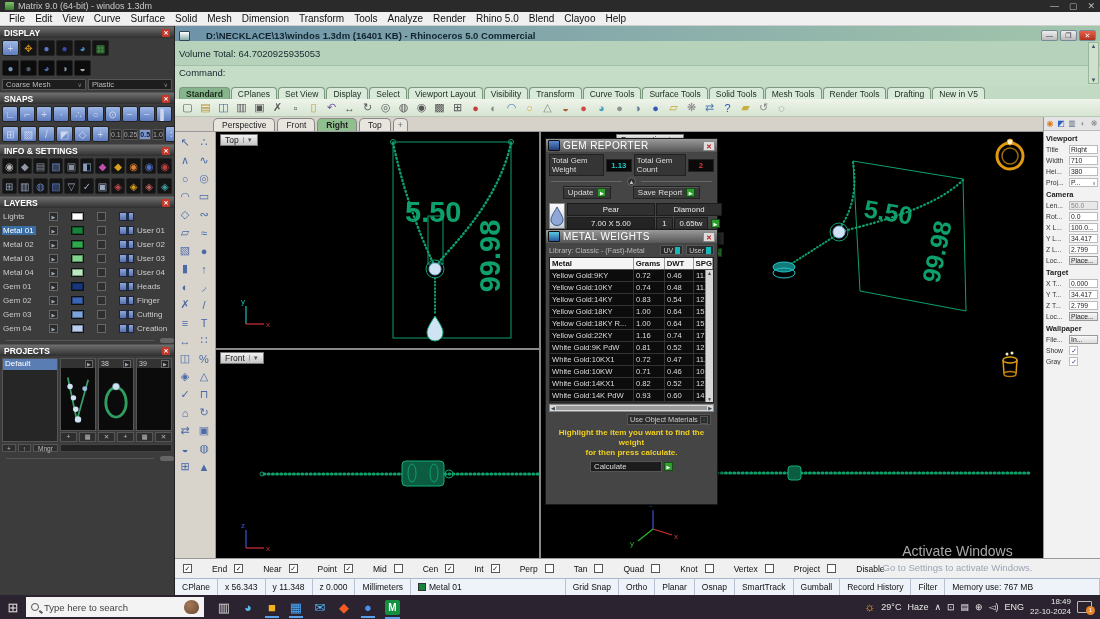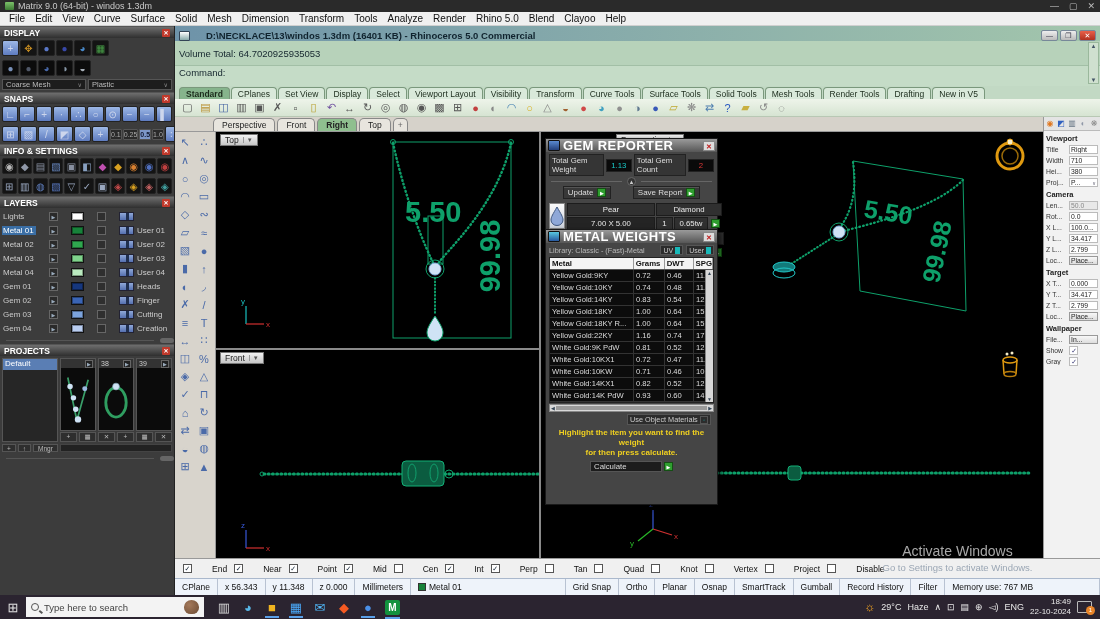--- a/index.html
+++ b/index.html
@@ -97,25 +97,25 @@
   .watermark{position:absolute;left:695px;top:426px;width:175px;text-align:center;z-index:5;pointer-events:none}
   .watermark .w1{font-size:14px;color:#a8a8a8}
   .watermark .w2{font-size:9.5px;color:#9aa6b4;margin-top:3px}
 
   
   .dlg{position:absolute;background:#454545;border:1px solid #1a1a1a;box-shadow:2px 3px 6px #000c;z-index:4}
   .dlg.gem{left:370px;top:21px;width:173px;height:104px}
   .dlg.mw{left:370px;top:112px;width:173px;height:276px}
   .dtitle{height:13px;background:linear-gradient(#9a9a9a,#565656);display:flex;align-items:center;gap:3px;padding:0 2px}
   .dico{width:12px;height:11px;background:linear-gradient(#5a8ad0,#24407a);border:1px solid #111;border-radius:1px}
-  .dtext{font-size:13px;font-weight:bold;color:#fff;letter-spacing:.4px}
+  .dtext{font-size:10px;font-weight:normal;color:#fff;letter-spacing:.4px}
   .dclose{margin-left:auto;width:12px;height:10px;background:#ddd;border:1px solid #888;color:#c02020;font-size:7px;line-height:9px;text-align:center;font-weight:bold}
   .gr-tot{display:flex;align-items:center;gap:2px;padding:2px 3px;font-size:7.8px;color:#ddd}
   .gr-lab{background:#353535;border:1px solid #222;padding:1px 2px}
-  .gr-val{background:#0a0a0a;border:1px solid #222;min-width:26px;text-align:center;font-weight:normal;padding:1px 2px}
+  .gr-val{background:#0a0a0a;border:1px solid #222;min-width:26px;text-align:center;font-weight:bold;padding:1px 2px}
   .teal{color:#19c8c8}.red{color:#e03838}
   .gr-div{height:7px;display:flex;align-items:center;justify-content:center}
   .gr-div::before,.gr-div::after{content:"";flex:1;height:1px;background:#666;margin:0 5px}
   .gr-collapse{font-size:6px;color:#ccc;background:#333;border:1px solid #666;border-radius:50%;width:9px;height:9px;line-height:8px;text-align:center}
   .gr-btns{display:flex;justify-content:space-around;padding:1px 6px 3px}
   .grbtn{display:flex;align-items:center;gap:4px;background:#383838;border:1px solid #222;box-shadow:inset 0 1px #555;color:#ddd;font-size:8px;padding:1px 4px}
   .garr{font-style:normal;background:#2f9e2f;border:1px solid #145014;color:#fff;font-size:5px;width:9px;height:9px;line-height:9px;text-align:center}
   .gr-row{display:flex;gap:2px;padding:1px 3px}
   .gr-ico{width:20px;height:26px;background:linear-gradient(#fafafa,#cfd4de);border:1px solid #888;display:flex;align-items:center;justify-content:center}
   .gr-grid{flex:1;display:grid;grid-template-columns:88px 17px 34px 13px;grid-auto-rows:13px;gap:1px;font-size:7.8px;color:#e8e8e8}

